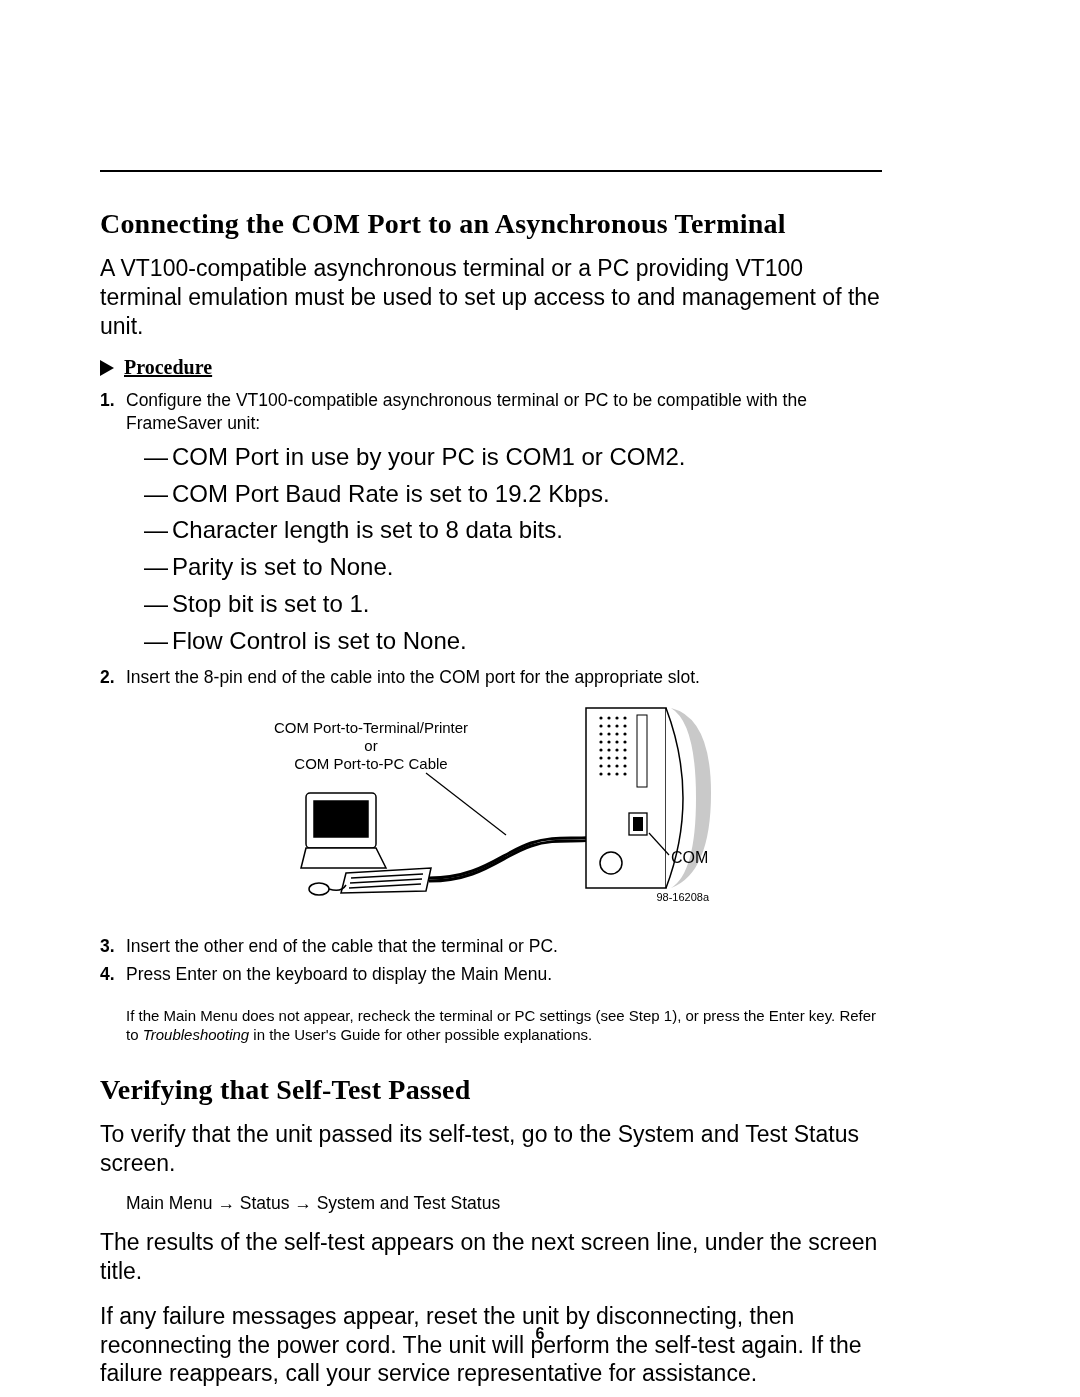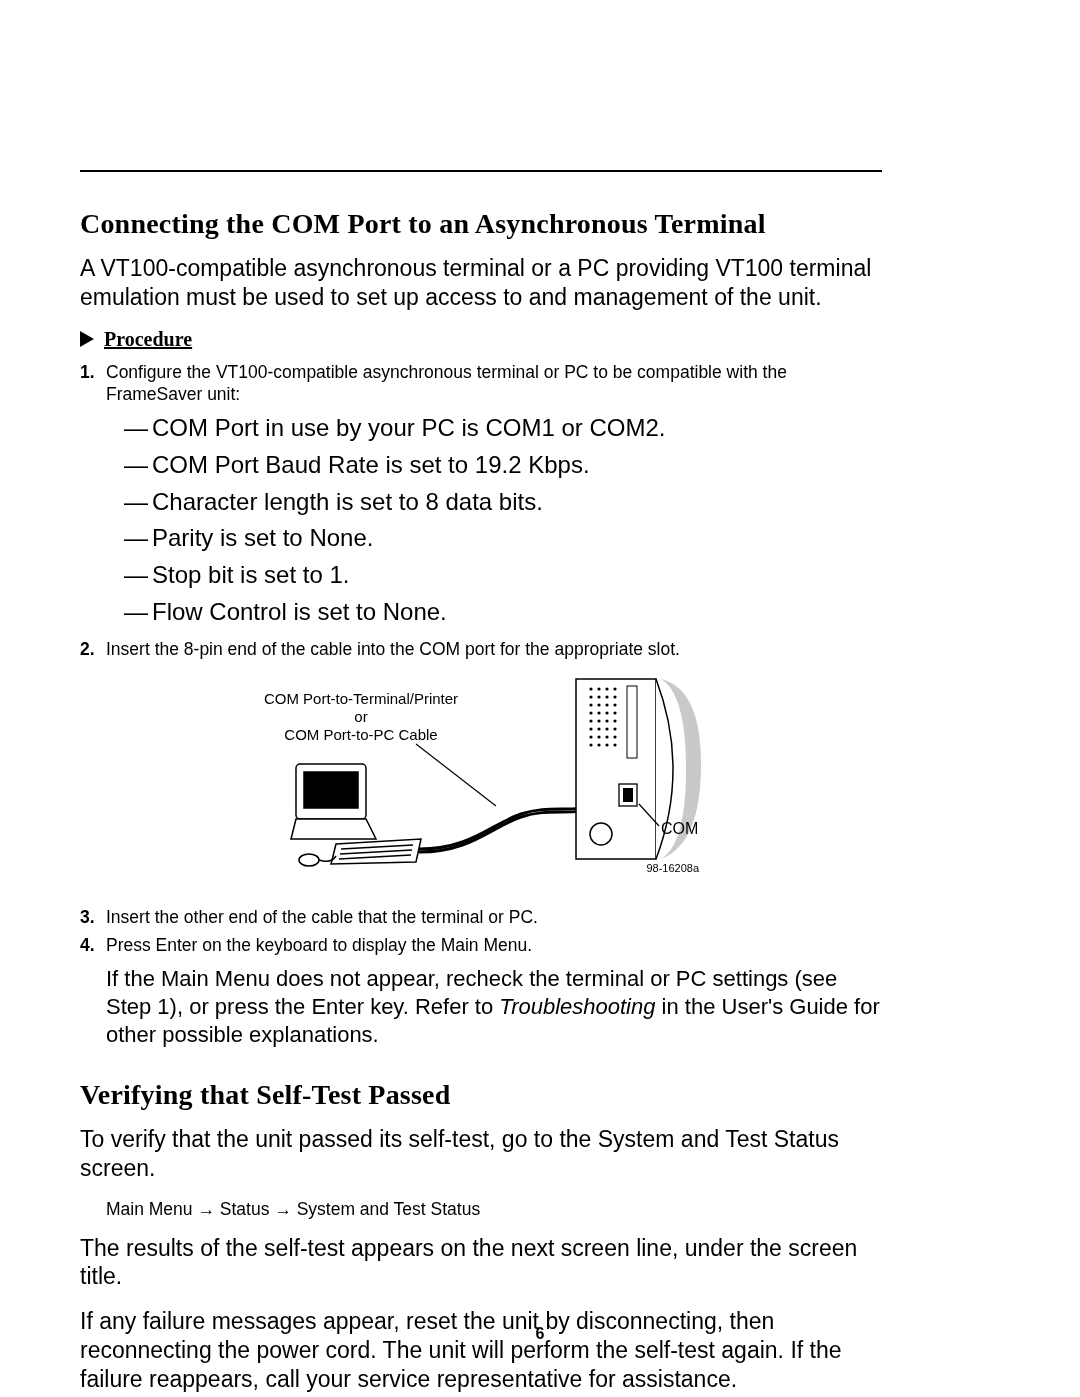--- a/index.html
+++ b/index.html
@@ -8,21 +8,21 @@
     background: #ffffff;
     font-family: "Helvetica", "Arial", sans-serif;
     color: #000;
     width: 1080px;
   }
   .page {
     width: 1080px;
     height: 1397px;
     position: relative;
     box-sizing: border-box;
-    padding: 170px 198px 0 80px;
+    padding: 170px 198px 0 100px;
   }
   .hr-top {
     border: none;
     border-top: 2px solid #000;
     margin: 0 0 36px 0;
   }
   h1.section-title {
     font-family: "Times New Roman", Times, serif;
     font-weight: bold;
     font-size: 28px;
@@ -87,23 +87,23 @@
     font-size: 24px;
     line-height: 1.28;
     margin-bottom: 6px;
   }
   .sublist li::before {
     content: "—";
     position: absolute;
     left: 0;
   }
   .step-extra {
-    font-size: 22px;
+    font-size: 15px;
     line-height: 1.28;
-    margin: 8px 0 0 26px;
+    margin: 20px 0 0 26px;
   }
   .italic { font-style: italic; }
   .nav-path {
     font-size: 17.5px;
     margin: 0 0 14px 26px;
   }
   .diagram-wrap {
     margin: 14px 0 18px 0;
     text-align: center;
   }

